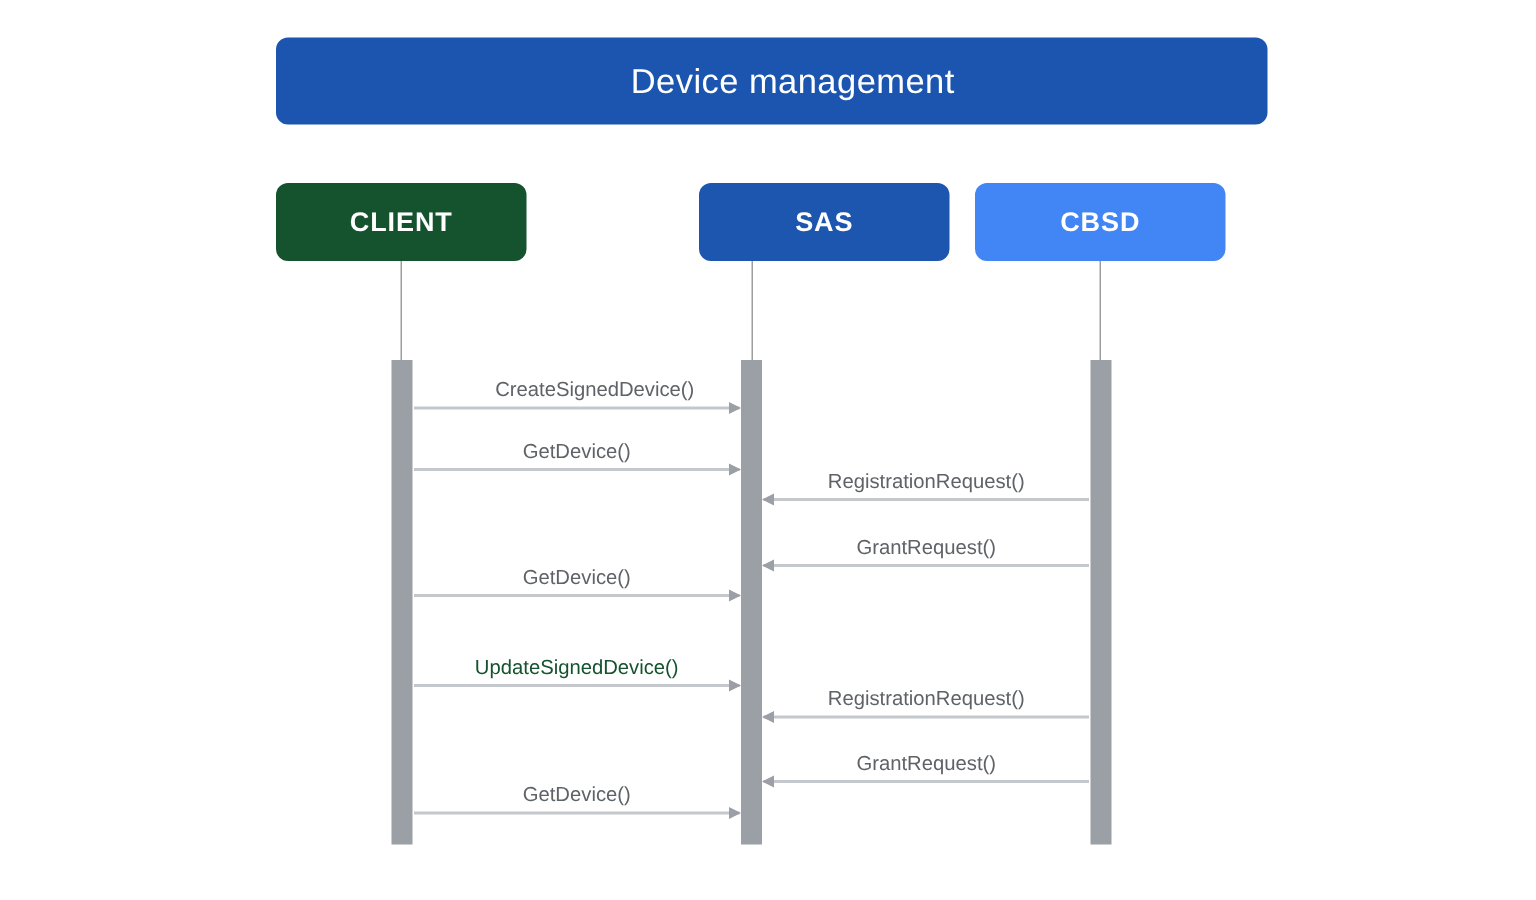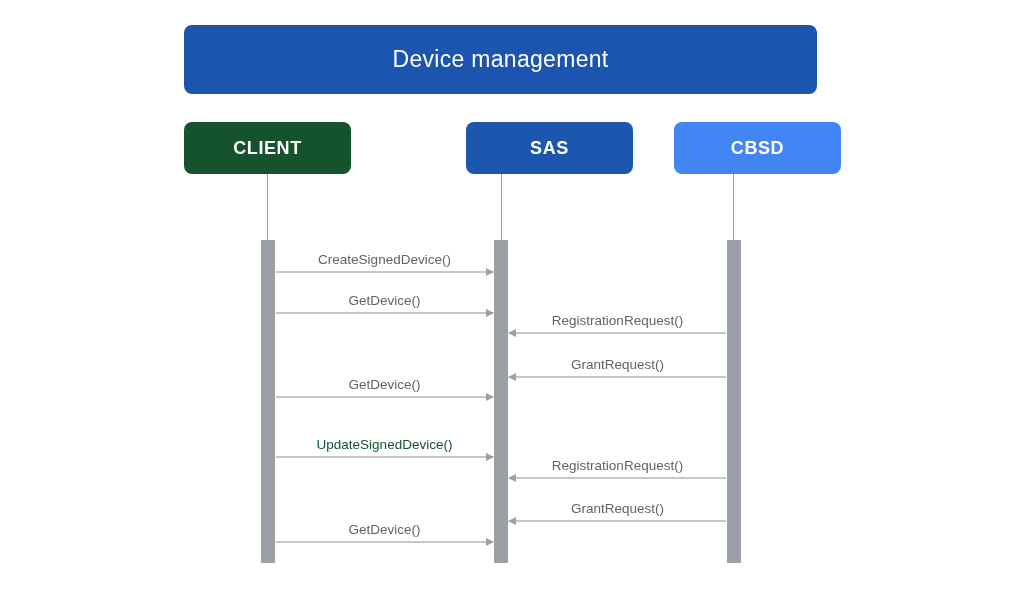--- a/index.html
+++ b/index.html
@@ -1,24 +1,24 @@
 <!DOCTYPE html>
 <html><head>
 <meta charset="utf-8">
 <style>
   html,body { margin:0; padding:0; background:#ffffff; }
   .canvas {
     position:relative; width:1024px; height:600px; background:#ffffff;
     font-family:"Liberation Sans", sans-serif; overflow:hidden;
   }
   .title-banner {
-    position:absolute; left:184px; top:25px; width:633px; height:69px;
+    position:absolute; left:184px; top:25px; width:633px; height:58px;
     background:#1B55AF; border-radius:8px; color:#ffffff;
     display:flex; align-items:center; justify-content:center;
-    font-size:23px; font-weight:500; letter-spacing:0.3px;
+    font-size:23px; font-weight:500; letter-spacing:0.3px;padding-left:28px;
   }
   .actor {
     position:absolute; top:122px; width:167px; height:52px;
     border-radius:8px; color:#ffffff; display:flex; align-items:center;
     justify-content:center; font-size:18px; font-weight:700; letter-spacing:0.6px;
   }
   .actor-0 { left:184px; background:#6F9DEE; }
   .actor-1 { left:418px; background:#1D56AE;margin-left:48px; }
   .actor-2 { left:650px; background:#4285F4; }
   .lifeline {
@@ -57,33 +57,33 @@
 </style>
 </head>
 <body>
 
 <div class="canvas">
 
   <div class="title-banner" style="background: rgb(27, 85, 175); color: rgb(255, 255, 255);">Device management</div>
 
   <div class="actor actor-0" style="background: #14532d;">CLIENT</div>
   <div class="actor actor-1" style="background: rgb(29, 86, 174);">SAS</div>
-  <div class="actor actor-2" style="background: rgb(66, 133, 244); margin-left: 24px;">CBSD</div>
+  <div class="actor actor-2" style="background: rgb(66, 133, 244);">CBSD</div>
 
   <div class="lifeline lifeline-0" style="background: rgb(158, 158, 158);"></div>
   <div class="lifeline lifeline-1" style="background: rgb(158, 158, 158);"></div>
   <div class="lifeline lifeline-2" style="background: rgb(158, 158, 158);"></div>
 
   <div class="activation activation-0" style="background: rgb(154, 160, 166);"></div>
   <div class="activation activation-1" style="background: rgb(154, 160, 166);"></div>
   <div class="activation activation-2" style="background: rgb(154, 160, 166);"></div>
 
   <div id="messages-layer">
       <div class="message ltr" style="top: 271px;">
-        <div class="msg-label" style="color: rgb(95, 99, 104);">CreateSignedDevice()</div>
+        <div class="msg-label" style="color: rgb(95, 99, 104); padding-left: 12px;">CreateSignedDevice()</div>
         <div class="msg-line" style="background: rgb(196, 200, 204);"></div>
         <div class="msg-head" style="border-left-color: rgb(154, 160, 166);"></div>
       </div>
       <div class="message ltr" style="top: 312px;">
         <div class="msg-label" style="color: rgb(95, 99, 104);">GetDevice()</div>
         <div class="msg-line" style="background: rgb(196, 200, 204);"></div>
         <div class="msg-head" style="border-left-color: rgb(154, 160, 166);"></div>
       </div>
       <div class="message rtl" style="top: 332px;">
         <div class="msg-label" style="color: rgb(95, 99, 104);">RegistrationRequest()</div>

